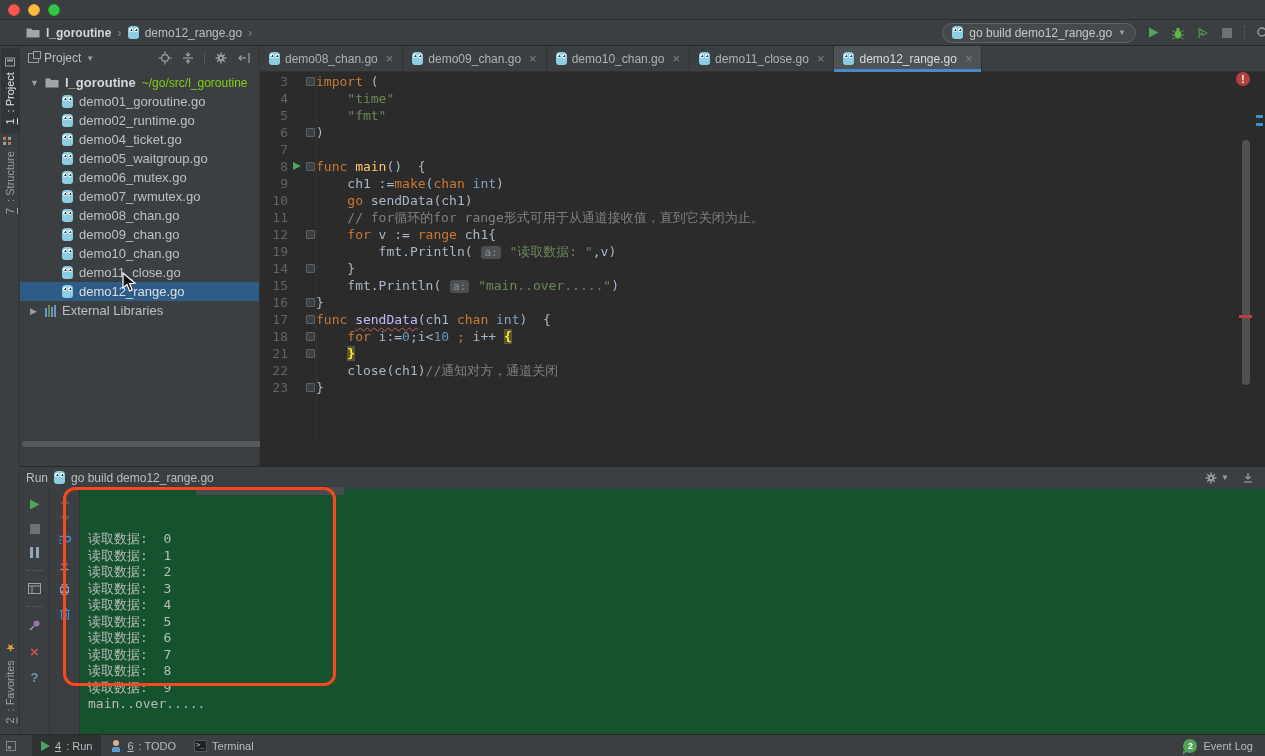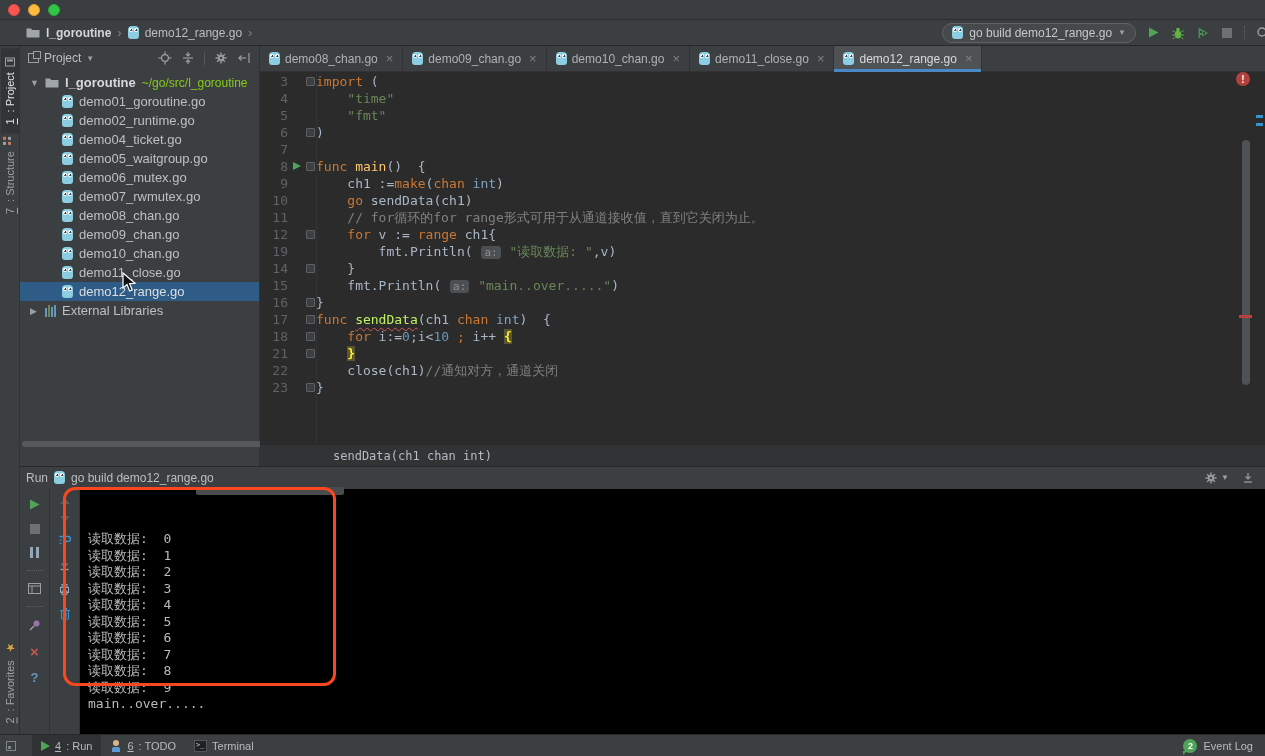--- a/index.html
+++ b/index.html
@@ -78,21 +78,21 @@
   .codearea::before{content:"";position:absolute;left:56px;top:0;bottom:0;width:1px;background:#313335}
   .cl{display:flex;height:17px;white-space:pre}
   .ln{width:28px;text-align:right;color:#606366;flex:none}
   .runcolm{width:15px;flex:none;position:relative}
   .runcolm.run::after{content:"";position:absolute;left:5px;top:4px;border-left:8px solid #4FA45A;border-top:4.5px solid transparent;border-bottom:4.5px solid transparent}
   .foldcol{width:13px;flex:none;position:relative}
   .foldcol.fm::after{content:"";position:absolute;left:3px;top:4px;width:7px;height:7px;border:1px solid #5E6164;border-radius:1px;background:#3c3f41}
   .codetext{flex:1}
   .tk-kw{color:#CC7832}
   .tk-fn{color:#FFC66D}
-  .tk-fnw{color:#bef264;text-decoration:underline wavy #CF5B56;text-decoration-thickness:1px;text-underline-offset:3px}
+  .tk-fnw{color:#c4b5fd;text-decoration:underline wavy #CF5B56;text-decoration-thickness:1px;text-underline-offset:3px}
   .tk-str{color:#6A8759}
   .tk-num{color:#6897BB}
   .tk-typ{color:#7EA4C7}
   .tk-com{color:#808080}
   .tk-pl{color:#A9B7C6}
   .tk-cst{color:#9876AA;font-style:italic}
   .tk-hint{background:#4C5052;color:#8C9093;border-radius:3px;padding:0 3px;font-size:11px;margin:0 1px}
   .tk-brace{background:#5A5631;color:#FFEF28;font-weight:bold}
   .ctx-strip{position:absolute;left:0;right:0;bottom:0;height:22px;background:#313335;border-top:1px solid #282828;display:flex;align-items:center;padding-left:73px;font-family:"DejaVu Sans Mono",monospace;font-size:12px;color:#b4bcc4}
 
@@ -109,21 +109,21 @@
   .run-header-right{margin-left:auto;display:flex;align-items:center;gap:12px}
   .run-body{position:absolute;top:22px;left:0;right:0;bottom:0;display:flex}
   .rb-col{width:30px;border-right:1px solid #323232;display:flex;flex-direction:column;align-items:center;padding-top:9px;gap:12px;background:#3c3f41}
   .dot-sep{width:16px;border-top:1px dotted #5e6164}
   .tri-up{width:0;height:0;border-bottom:6px solid #5A5D5F;border-left:5px solid transparent;border-right:5px solid transparent}
   .tri-down{width:0;height:0;border-top:6px solid #5A5D5F;border-left:5px solid transparent;border-right:5px solid transparent}
   .pause-icon{display:flex;gap:3px}
   .pause-icon i{display:block;width:3px;height:11px;background:#93A7B8}
   .x-icon{color:#C75450;font-size:15px;font-weight:bold;line-height:1}
   .q-icon{color:#6897BB;font-size:13px;font-weight:bold;line-height:1}
-  .console{flex:1;background:#000000;font-family:"DejaVu Sans Mono",monospace;font-size:13px;line-height:16.5px;color:#bbbbbb;padding:9px 0 0 8px;white-space:pre;position:relative}
+  .console{flex:1;background:#14532d;font-family:"DejaVu Sans Mono",monospace;font-size:13px;line-height:16.5px;color:#bbbbbb;padding:9px 0 0 8px;white-space:pre;position:relative}
   .con-line{height:16.5px}
   .stub-bar{position:absolute;left:176px;top:20px;width:148px;height:8px;background:#494c4e;border-radius:2px}
   .annotation-rect{position:absolute;left:63px;top:487px;width:273px;height:199px;border:3px solid #FB471F;border-radius:12px;z-index:9;pointer-events:none}
 
   
   .statusbar{position:absolute;left:0;right:0;bottom:0;height:22px;background:#3c3f41;border-top:1px solid #282828;display:flex;align-items:center;font-size:11px;color:#b7bbbd}
   .tool-sw{width:22px;display:flex;justify-content:center;align-items:center}
   .tool-sw-icon{width:10px;height:10px;border:1px solid #7f8486;position:relative}
   .tool-sw-icon::after{content:"";position:absolute;left:1px;bottom:1px;width:3px;height:3px;background:#7f8486}
   .sb-items{display:flex;align-items:center;height:100%;margin-left:10px}
@@ -379,23 +379,20 @@
         <div class="cl"><span class="ln">19</span><span class="runcolm"></span><span class="foldcol"></span><span class="codetext"><span class="tk-pl">        fmt.Println( </span><span class="tk-hint">a:</span><span class="tk-pl"> </span><span class="tk-str">"读取数据: "</span><span class="tk-pl">,v)</span></span></div>
         <div class="cl"><span class="ln">14</span><span class="runcolm"></span><span class="foldcol fm"></span><span class="codetext"><span class="tk-pl">    }</span></span></div>
         <div class="cl"><span class="ln">15</span><span class="runcolm"></span><span class="foldcol"></span><span class="codetext"><span class="tk-pl">    fmt.Println( </span><span class="tk-hint">a:</span><span class="tk-pl"> </span><span class="tk-str">"main..over....."</span><span class="tk-pl">)</span></span></div>
         <div class="cl"><span class="ln">16</span><span class="runcolm"></span><span class="foldcol fm"></span><span class="codetext"><span class="tk-pl">}</span></span></div>
         <div class="cl"><span class="ln">17</span><span class="runcolm"></span><span class="foldcol fm"></span><span class="codetext"><span class="tk-kw">func </span><span class="tk-fnw">sendData</span><span class="tk-pl">(ch1 </span><span class="tk-kw">chan</span><span class="tk-pl"> </span><span class="tk-typ">int</span><span class="tk-pl">)  {</span></span></div>
         <div class="cl"><span class="ln">18</span><span class="runcolm"></span><span class="foldcol fm"></span><span class="codetext"><span class="tk-pl">    </span><span class="tk-kw">for</span><span class="tk-pl"> i:=</span><span class="tk-num">0</span><span class="tk-pl">;i&lt;</span><span class="tk-num">10</span><span class="tk-pl"> </span><span class="tk-kw">; </span><span class="tk-pl">i++ </span><span class="tk-brace">{</span></span></div>
         <div class="cl"><span class="ln">21</span><span class="runcolm"></span><span class="foldcol fm"></span><span class="codetext"><span class="tk-pl">    </span><span class="tk-brace">}</span></span></div>
         <div class="cl"><span class="ln">22</span><span class="runcolm"></span><span class="foldcol"></span><span class="codetext"><span class="tk-pl">    close(ch1)</span><span class="tk-com">//通知对方，通道关闭</span></span></div>
         <div class="cl"><span class="ln">23</span><span class="runcolm"></span><span class="foldcol fm"></span><span class="codetext"><span class="tk-pl">}</span></span></div>
       </div>
-    <div class="ctx-strip">
-      <span>sendData(ch1 chan int)</span>
-    </div>
   </div>
 
   <div class="vthumb"></div>
   <div class="stripe-mark-red"></div>
   <div class="stripe-mark-blue1"></div>
   <div class="stripe-mark-blue2"></div>
   <div class="err-badge">!</div>
 
   <div class="runpanel">
     <div class="run-header">

